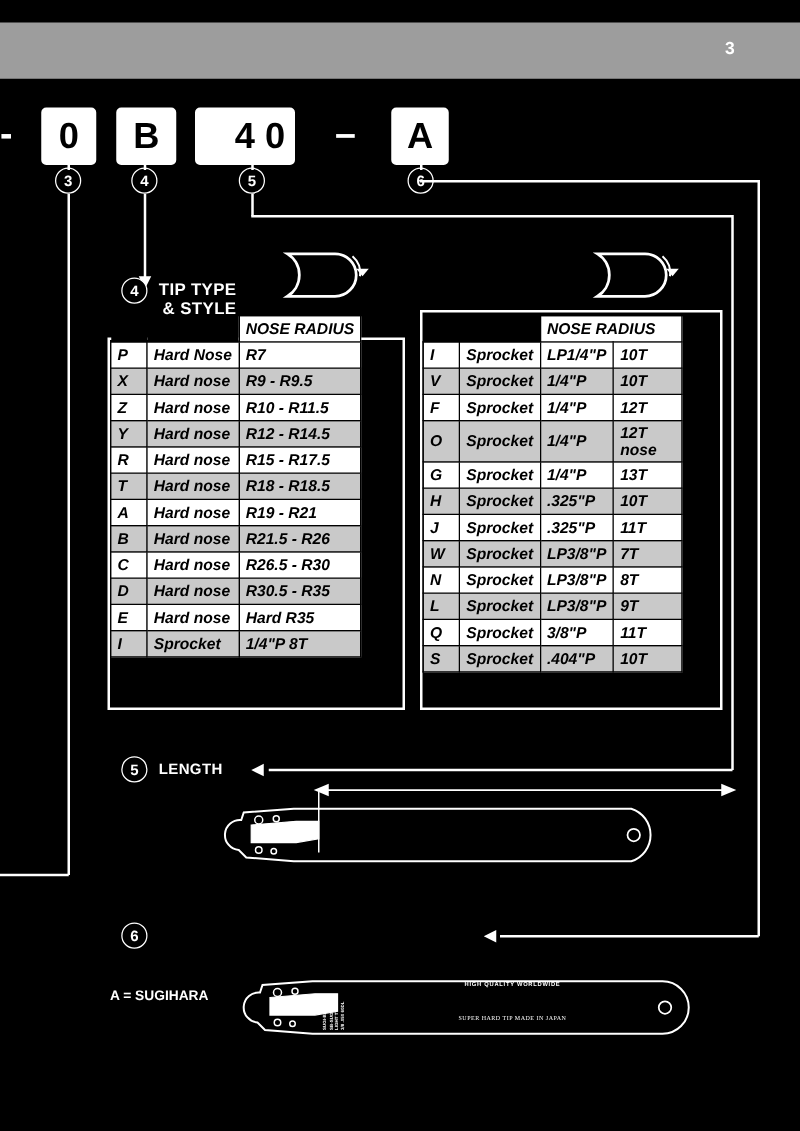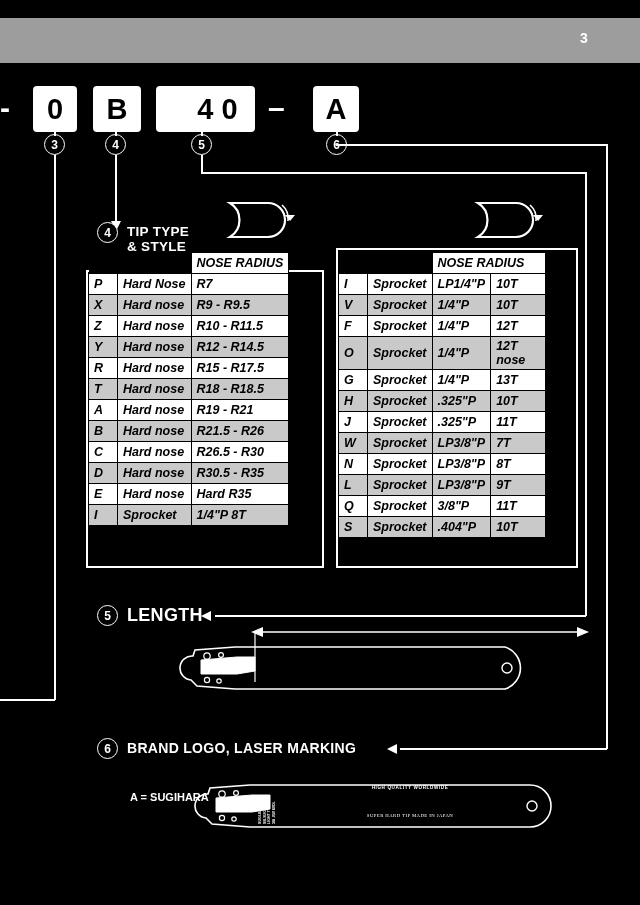--- a/index.html
+++ b/index.html
@@ -61,21 +61,21 @@
     color: #000;
     font-size: 29px;
     font-weight: bold;
     display: flex;
     align-items: center;
     justify-content: center;
     box-sizing: border-box;
   }
   .cb0 { left: 33px;  width: 44px; }
   .cb1 { left: 93px;  width: 48px; }
-  .cb2 { left: 156px; width: 99px; padding-left: 24px; }
+  .cb2 { left: 156px; width: 80px; padding-left: 24px; }
   .cb3 { left: 313px; width: 46px; }
   .dash {
     position: absolute;
     left: 268px; top: 5px;
     font-size: 30px;
     font-weight: bold;
     color: #fff;
   }
   .lead-dash {
     position: absolute;
@@ -110,30 +110,29 @@
   .ln { position: absolute; background: #fff; }
   
   .sec-label {
     position: absolute;
     font-size: 13.5px;
     font-weight: bold;
     color: #fff;
     line-height: 15px;
     letter-spacing: 0.3px;
   }
-  .tip-label { left: 127px; top: 224px; }
-  .len-label { left: 127px; top: 608px; font-size: 18px; }
+  .tip-label { left: 127px; top: 224px; text-align: right; }
+  .len-label { left: 127px; top: 608px; font-size: 12px; }
   .brand-label { left: 127px; top: 741px; font-size: 14px; }
   .a-sugihara {
     position: absolute;
     left: 88px; top: 791px;
     font-size: 11px;
     font-weight: bold;
     color: #fff;
-    margin-left: 42px;
   }
   
   table.spec {
     position: absolute;
     border-collapse: collapse;
     font-size: 12.5px;
     font-weight: bold;
     color: #000;
     font-style: italic;
   }
@@ -406,21 +405,20 @@
 
     <circle cx="32" cy="36" r="3.2" fill="none" stroke="#fff" stroke-width="1.2"></circle>
     <circle cx="46" cy="35" r="2.4" fill="none" stroke="#fff" stroke-width="1.2"></circle>
     <circle cx="32" cy="60" r="2.6" fill="none" stroke="#fff" stroke-width="1.2"></circle>
     <circle cx="44" cy="61" r="2.2" fill="none" stroke="#fff" stroke-width="1.2"></circle>
 
     <circle cx="332" cy="48" r="5" fill="none" stroke="#fff" stroke-width="1.4"></circle>
   </svg>
 
   <div class="circ c6b">6</div>
-  <div class="sec-label brand-label">BRAND LOGO, LASER MARKING</div>
   <div class="a-sugihara">A = SUGIHARA</div>
 
   <svg class="bar-svg" style="left:190px; top:778px; width:410px; height:56px;" viewBox="0 0 410 56">
     <path d="M18 16 L20 10 L60 7 L340 7 A21 21 0 0 1 340 49 L60 49 L22 46 L16 40 A12 12 0 0 1 18 16 Z" fill="none" stroke="#fff" stroke-width="1.6"></path>
     <path d="M26 20 L62 17 L80 17 L80 31 L62 34 L26 34 Z" fill="#fff" stroke="#fff" stroke-width="1"></path>
     <circle cx="32" cy="16" r="3.2" fill="none" stroke="#fff" stroke-width="1.2"></circle>
     <circle cx="46" cy="15" r="2.4" fill="none" stroke="#fff" stroke-width="1.2"></circle>
     <circle cx="32" cy="40" r="2.6" fill="none" stroke="#fff" stroke-width="1.2"></circle>
     <circle cx="44" cy="41" r="2.2" fill="none" stroke="#fff" stroke-width="1.2"></circle>
     <circle cx="342" cy="28" r="5" fill="none" stroke="#fff" stroke-width="1.4"></circle>

